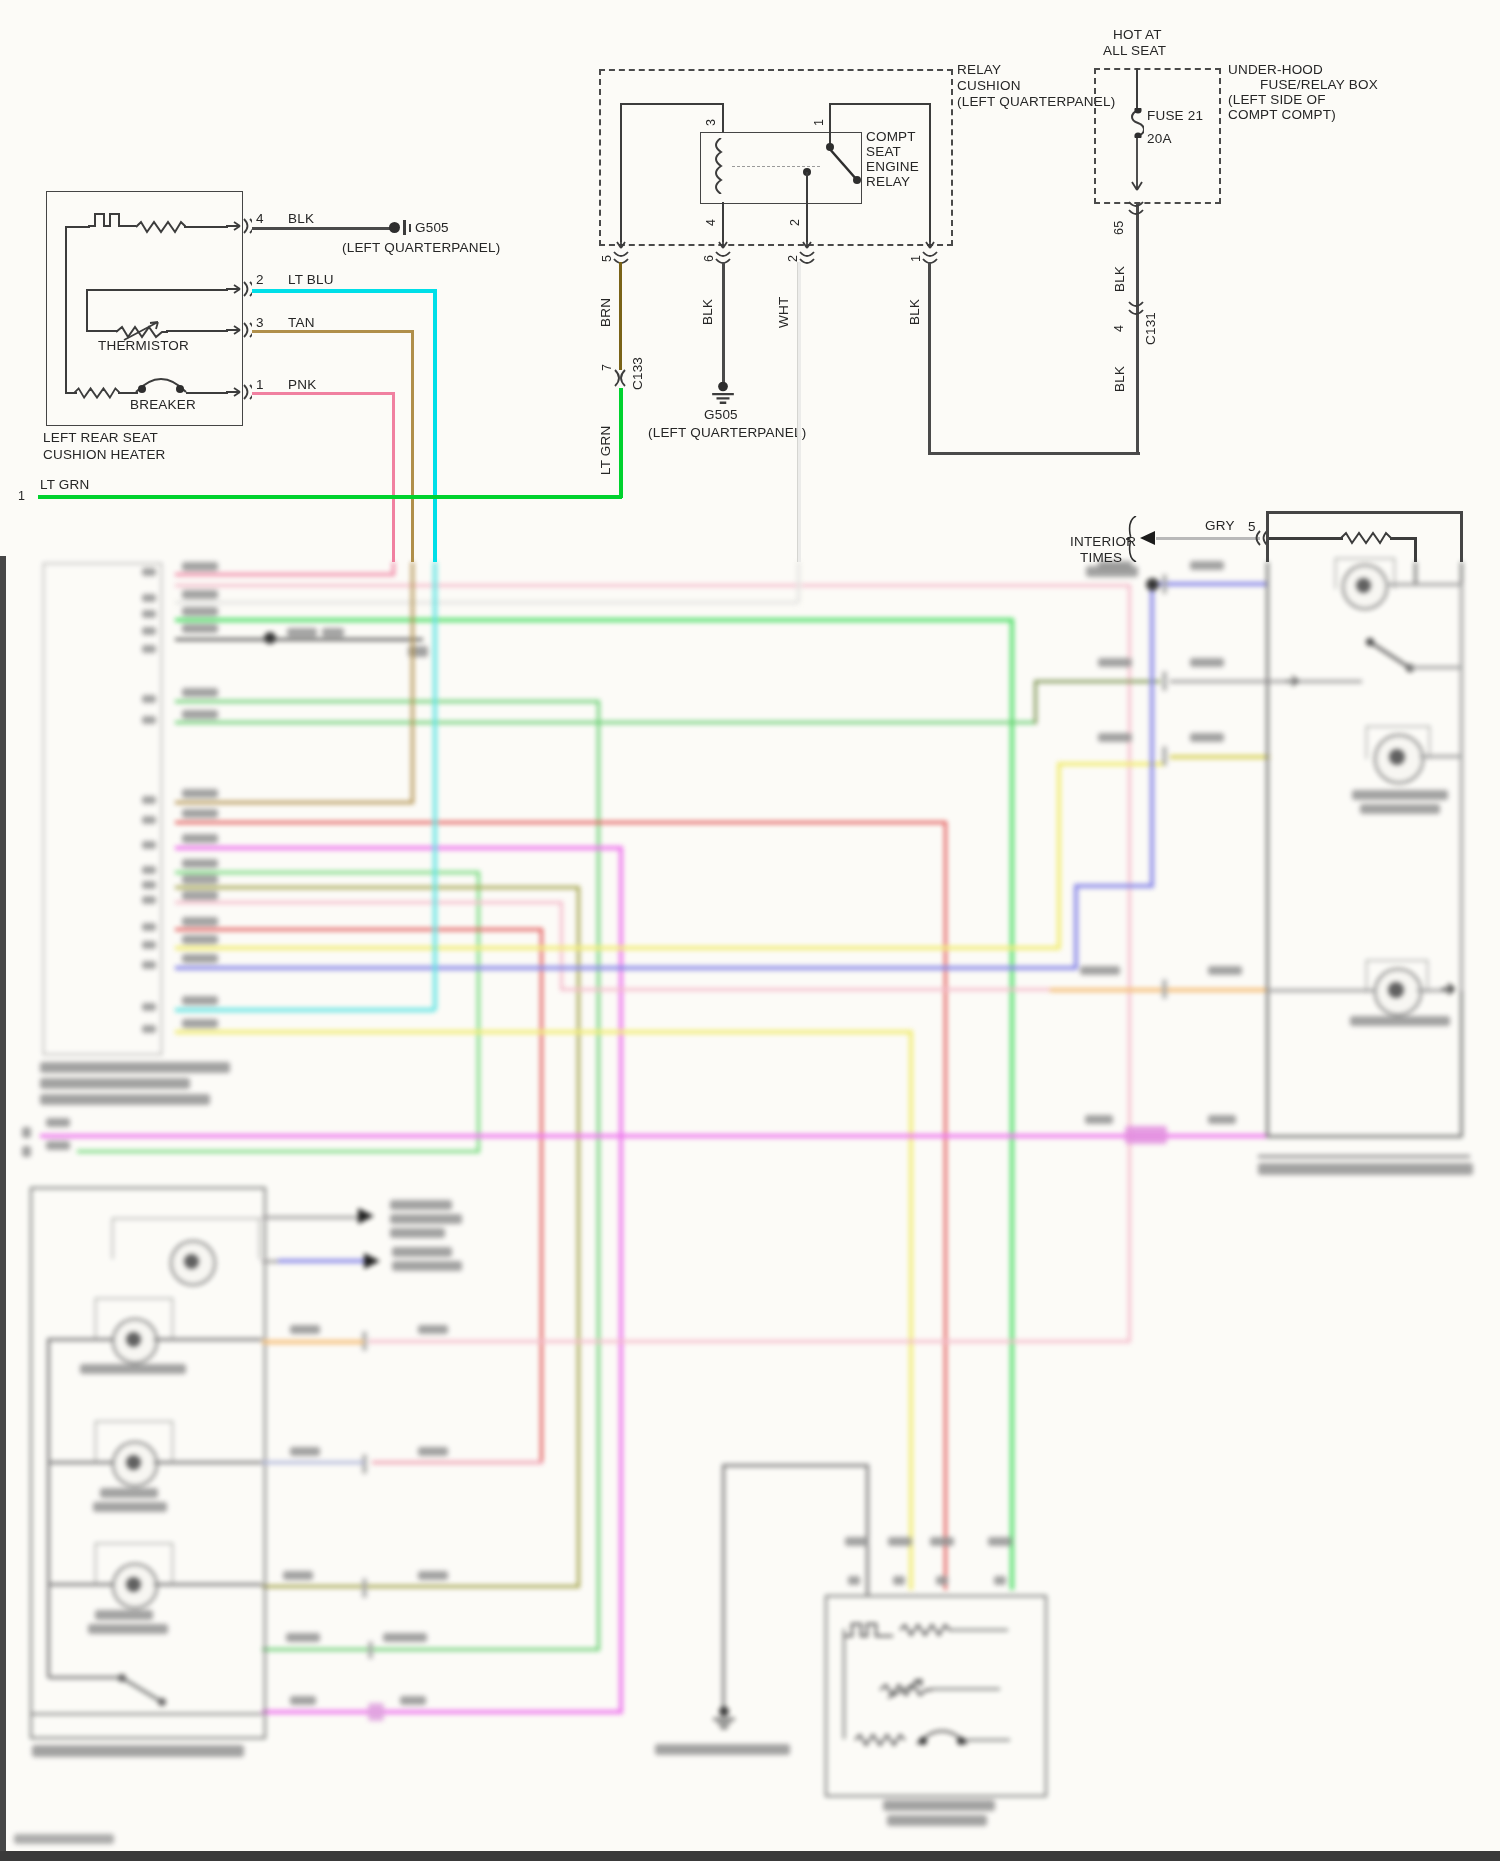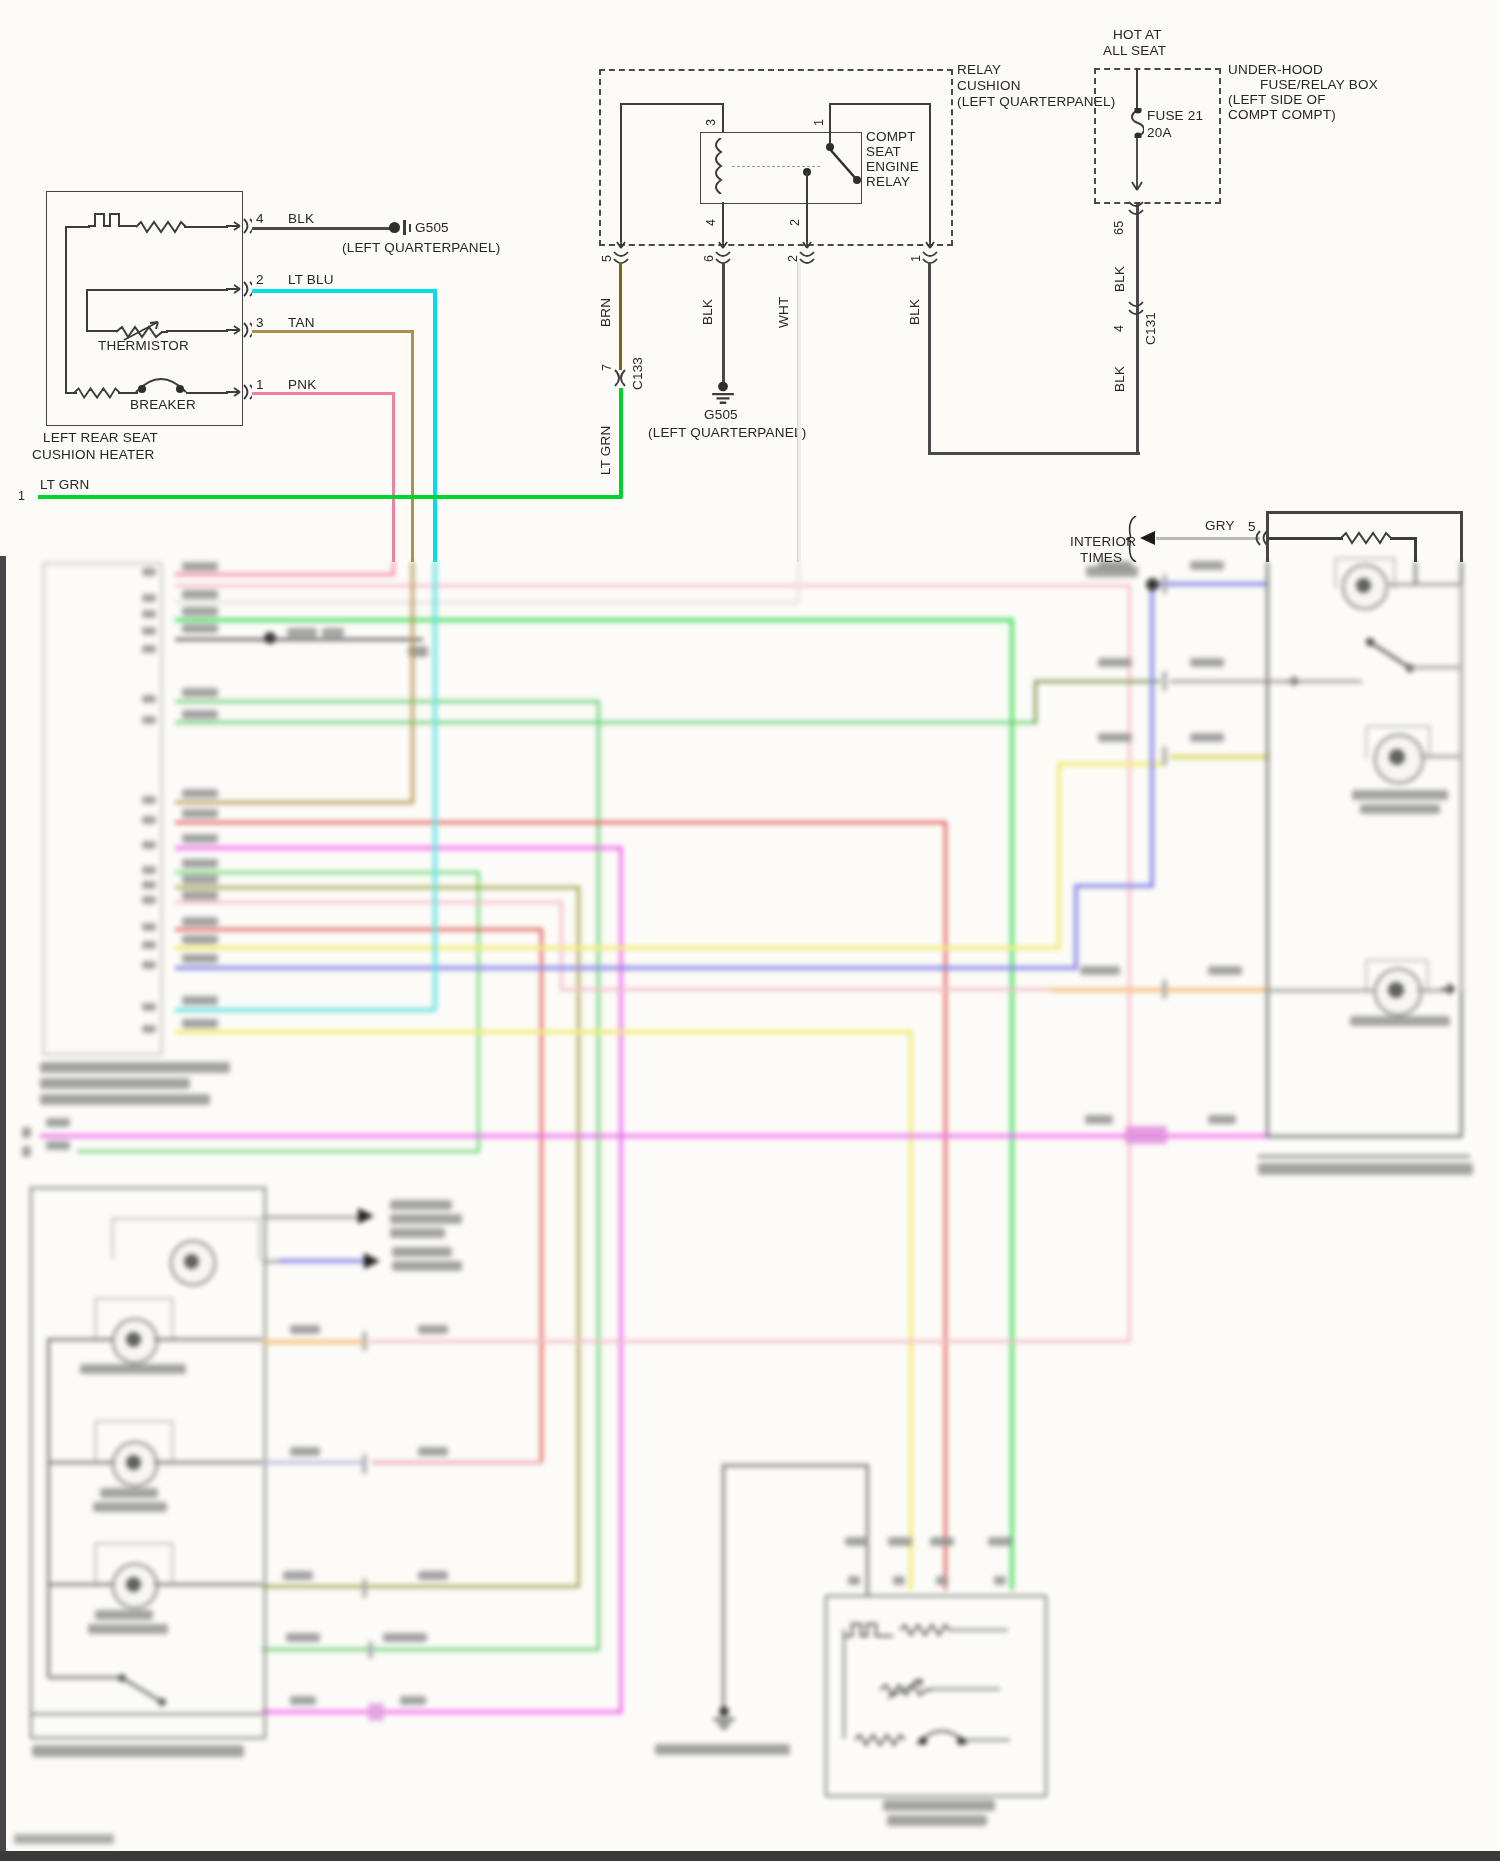--- a/index.html
+++ b/index.html
@@ -391,21 +391,21 @@
   <svg class="g" style="left:74px;top:385px;width:46px;height:16px">
       <use href="#zig" width="46" height="16"></use>
     </svg>
   <div class="h" style="left:118px;top:392px;width:20px;height:2px;background:#3c3c3c"></div>
   <svg class="g" style="left:134px;top:376px;width:54px;height:18px">
       <use href="#brkarc" width="54" height="18"></use>
     </svg>
   <div class="h" style="left:186px;top:392px;width:42px;height:2px;background:#3c3c3c"></div>
   <div class="t" style="left:130px;top:397px">BREAKER</div>
   <div class="t" style="left:43px;top:430px">LEFT REAR SEAT</div>
-  <div class="t" style="left:32px;top:447px">CUSHION HEATER</div>
+  <div class="t" style="left:43px;top:447px">CUSHION HEATER</div>
 
   <svg class="g" style="left:226px;top:218px;width:26px;height:16px">
       <use href="#pinh" width="26" height="16"></use>
     </svg>
   <svg class="g" style="left:226px;top:281px;width:26px;height:16px">
       <use href="#pinh" width="26" height="16"></use>
     </svg>
   <svg class="g" style="left:226px;top:322px;width:26px;height:16px">
       <use href="#pinh" width="26" height="16"></use>
     </svg>
@@ -521,21 +521,21 @@
   <div class="bx dsh" style="left:1094px;top:68px;width:123px;height:132px;border-color:#4a4a4a"></div>
   <div class="t" style="left:1228px;top:62px">UNDER-HOOD</div>
   <div class="t" style="left:1260px;top:77px">FUSE/RELAY BOX</div>
   <div class="t" style="left:1228px;top:92px">(LEFT SIDE OF</div>
   <div class="t" style="left:1228px;top:107px">COMPT COMPT)</div>
   <div class="v" style="left:1136px;top:68px;width:2px;height:42px;background:#3c3c3c"></div>
   <svg class="g" style="left:1128px;top:108px;width:16px;height:30px">
       <use href="#fuseS" width="16" height="30"></use>
     </svg>
   <div class="t" style="left:1147px;top:108px">FUSE 21</div>
-  <div class="t" style="left:1147px;top:125px">20A</div>
+  <div class="t" style="left:1147px;top:131px">20A</div>
   <svg class="g" style="left:1129px;top:138px;width:16px;height:62px">
       <path d="M8,0 v50 M8,52 l-5,-8 M8,52 l5,-8" stroke="#3c3c3c" stroke-width="1.8" fill="none"></path>
     </svg>
   <svg class="g" style="left:1128px;top:200px;width:16px;height:18px">
       <path d="M1,2 q7,8 14,0 M1,10 q7,8 14,0" stroke="#3c3c3c" stroke-width="1.8" fill="none"></path>
     </svg>
   <div class="t sm r" style="left:1112px;top:235px">65</div>
   <div class="t r" style="left:1112px;top:292px">BLK</div>
   <svg class="g" style="left:1128px;top:300px;width:16px;height:18px">
       <path d="M1,2 q7,8 14,0 M1,10 q7,8 14,0" stroke="#3c3c3c" stroke-width="1.8" fill="none"></path>

